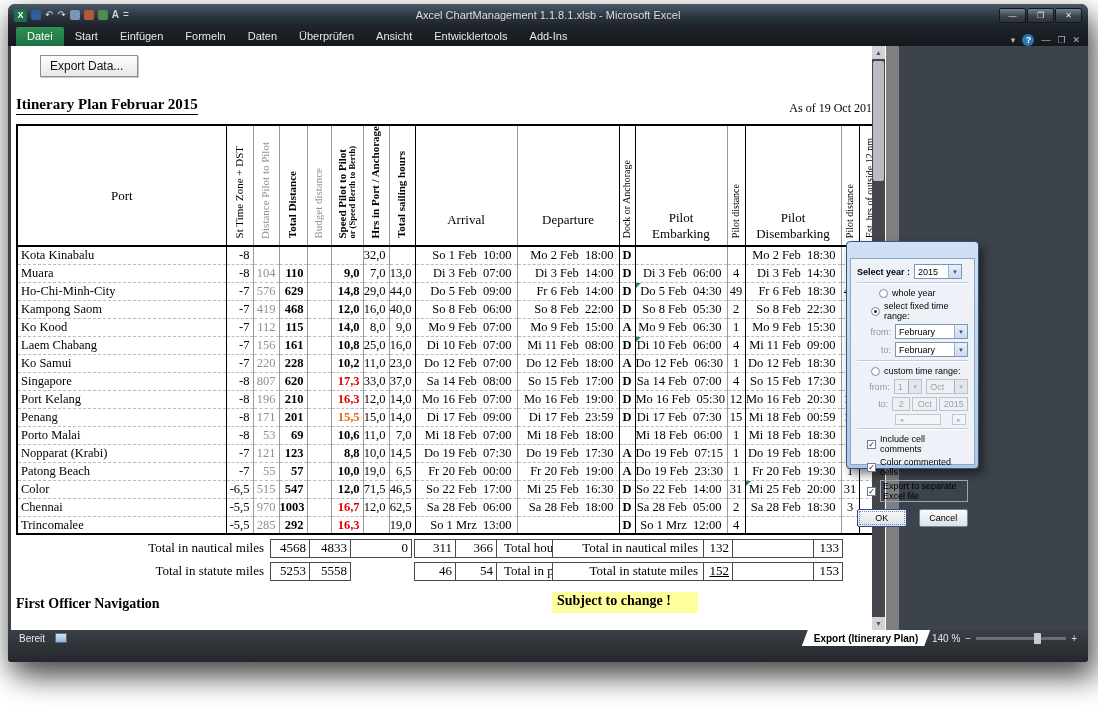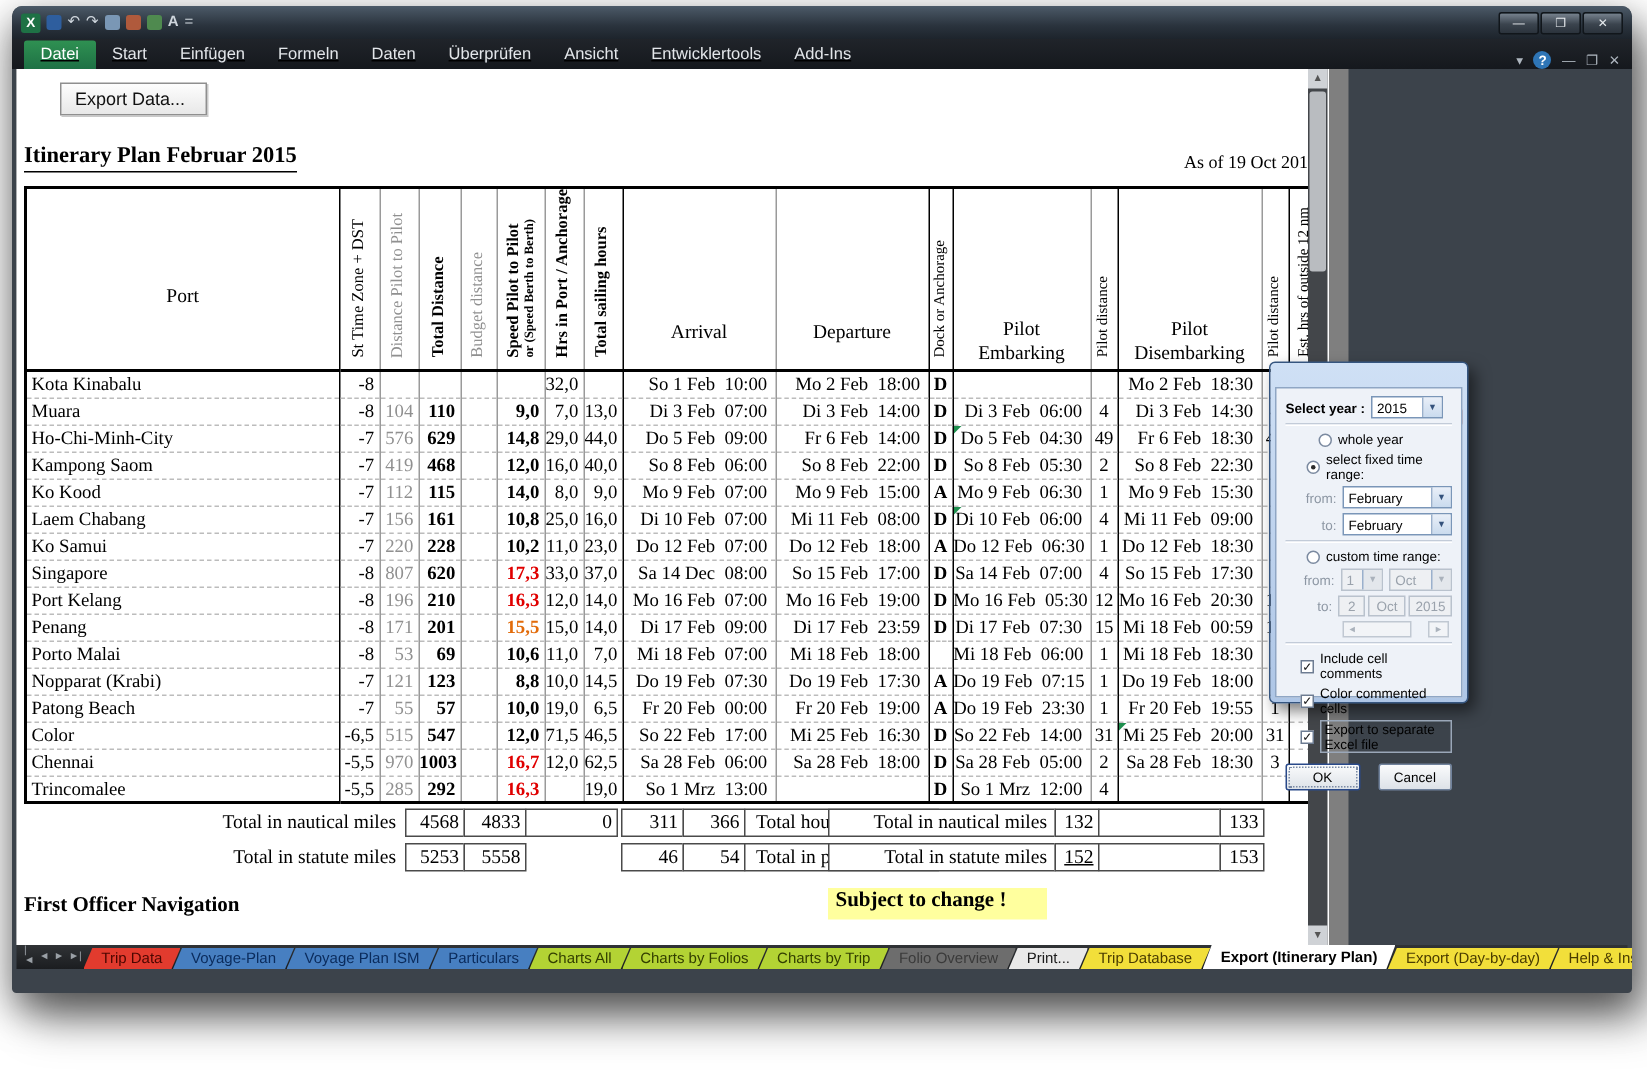--- a/index.html
+++ b/index.html
@@ -180,29 +180,30 @@
       <span class="excel-logo">X</span>
       <span class="qat-sq" style="background:#2e5e9e;"></span>
       <span class="qat-glyph">↶</span>
       <span class="qat-glyph">↷</span>
       <span class="qat-sq" style="background:#7a97b5;"></span>
       <span class="qat-sq" style="background:#b05a3c;"></span>
       <span class="qat-sq" style="background:#4f8a4f;"></span>
       <span class="qat-glyph" style="font-weight:bold;">A</span>
       <span class="qat-glyph">=</span>
     </div>
+    <div class="win-title">Axcel ChartManagement 1.1.8.1.xlsb - Microsoft Excel</div>
     <div class="win-btns">
       <div class="win-btn">—</div>
       <div class="win-btn">❐</div>
       <div class="win-btn">✕</div>
     </div>
   </div>
 
   <div class="ribbon">
-    <div id="ribbon-tabs" style="display:flex;align-items:center;text-decoration:underline;">
+    <div id="ribbon-tabs" style="display:flex;align-items:center;">
         <span class="rtab active">Datei</span>
         <span class="rtab">Start</span>
         <span class="rtab">Einfügen</span>
         <span class="rtab">Formeln</span>
         <span class="rtab">Daten</span>
         <span class="rtab">Überprüfen</span>
         <span class="rtab">Ansicht</span>
         <span class="rtab">Entwicklertools</span>
         <span class="rtab">Add-Ins</span>
       </div>
@@ -405,21 +406,21 @@
             </tr>
             <tr>
               <td class="td-port">Singapore</td>
               <td class="td-num">-8</td>
               <td class="td-num grey">807</td>
               <td class="td-num bold">620</td>
               <td class="td-num grey"></td>
               <td class="td-num spd-red">17,3</td>
               <td class="td-num">33,0</td>
               <td class="td-num">37,0</td>
-              <td class="td-date">Sa 14 Dec  08:00</td>
+              <td class="td-date">Sa 14 Feb  08:00</td>
               <td class="td-date">So 15 Feb  17:00</td>
               <td class="td-ctr bold">D</td>
               <td class="td-date">Sa 14 Feb  07:00</td>
               <td class="td-ctr">4</td>
               <td class="td-date">So 15 Feb  17:30</td>
               <td class="td-ctr">2</td>
               <td class="td-num"></td>
             </tr>
             <tr>
               <td class="td-port">Port Kelang</td>
@@ -500,21 +501,21 @@
               <td class="td-num bold">57</td>
               <td class="td-num grey"></td>
               <td class="td-num bold">10,0</td>
               <td class="td-num">19,0</td>
               <td class="td-num">6,5</td>
               <td class="td-date">Fr 20 Feb  00:00</td>
               <td class="td-date">Fr 20 Feb  19:00</td>
               <td class="td-ctr bold">A</td>
               <td class="td-date">Do 19 Feb  23:30</td>
               <td class="td-ctr">1</td>
-              <td class="td-date">Fr 20 Feb  19:55</td>
+              <td class="td-date">Fr 20 Feb  19:30</td>
               <td class="td-ctr">1</td>
               <td class="td-num"></td>
             </tr>
             <tr>
               <td class="td-port">Color</td>
               <td class="td-num">-6,5</td>
               <td class="td-num grey">515</td>
               <td class="td-num bold">547</td>
               <td class="td-num grey"></td>
               <td class="td-num bold">12,0</td>
@@ -718,13 +719,30 @@
         <div class="stab grey">Folio Overview</div>
         <div class="stab light">Print...</div>
         <div class="stab yellow">Trip Database</div>
         <div class="stab active">Export (Itinerary Plan)</div>
         <div class="stab yellow">Export (Day-by-day)</div>
         <div class="stab yellow">Help &amp; Instructions</div>
       </div>
 
   </div>
 
+  <div class="statusbar">
+    <div class="status-inner">
+      <span>Bereit</span>
+      <span class="macro-icon"></span>
+      <div class="status-right">
+        <span class="view-btn active">▦</span>
+        <span class="view-btn">▤</span>
+        <span class="view-btn">▥</span>
+        <span style="font-size:10px; margin-left:6px;">140 %</span>
+        <span class="zoom-glyph">−</span>
+        <span class="zoom-track">
+            <span class="zoom-thumb"></span>
+          </span>
+        <span class="zoom-glyph">+</span>
+      </div>
+    </div>
+  </div>
 </div>
 
 </body></html>

